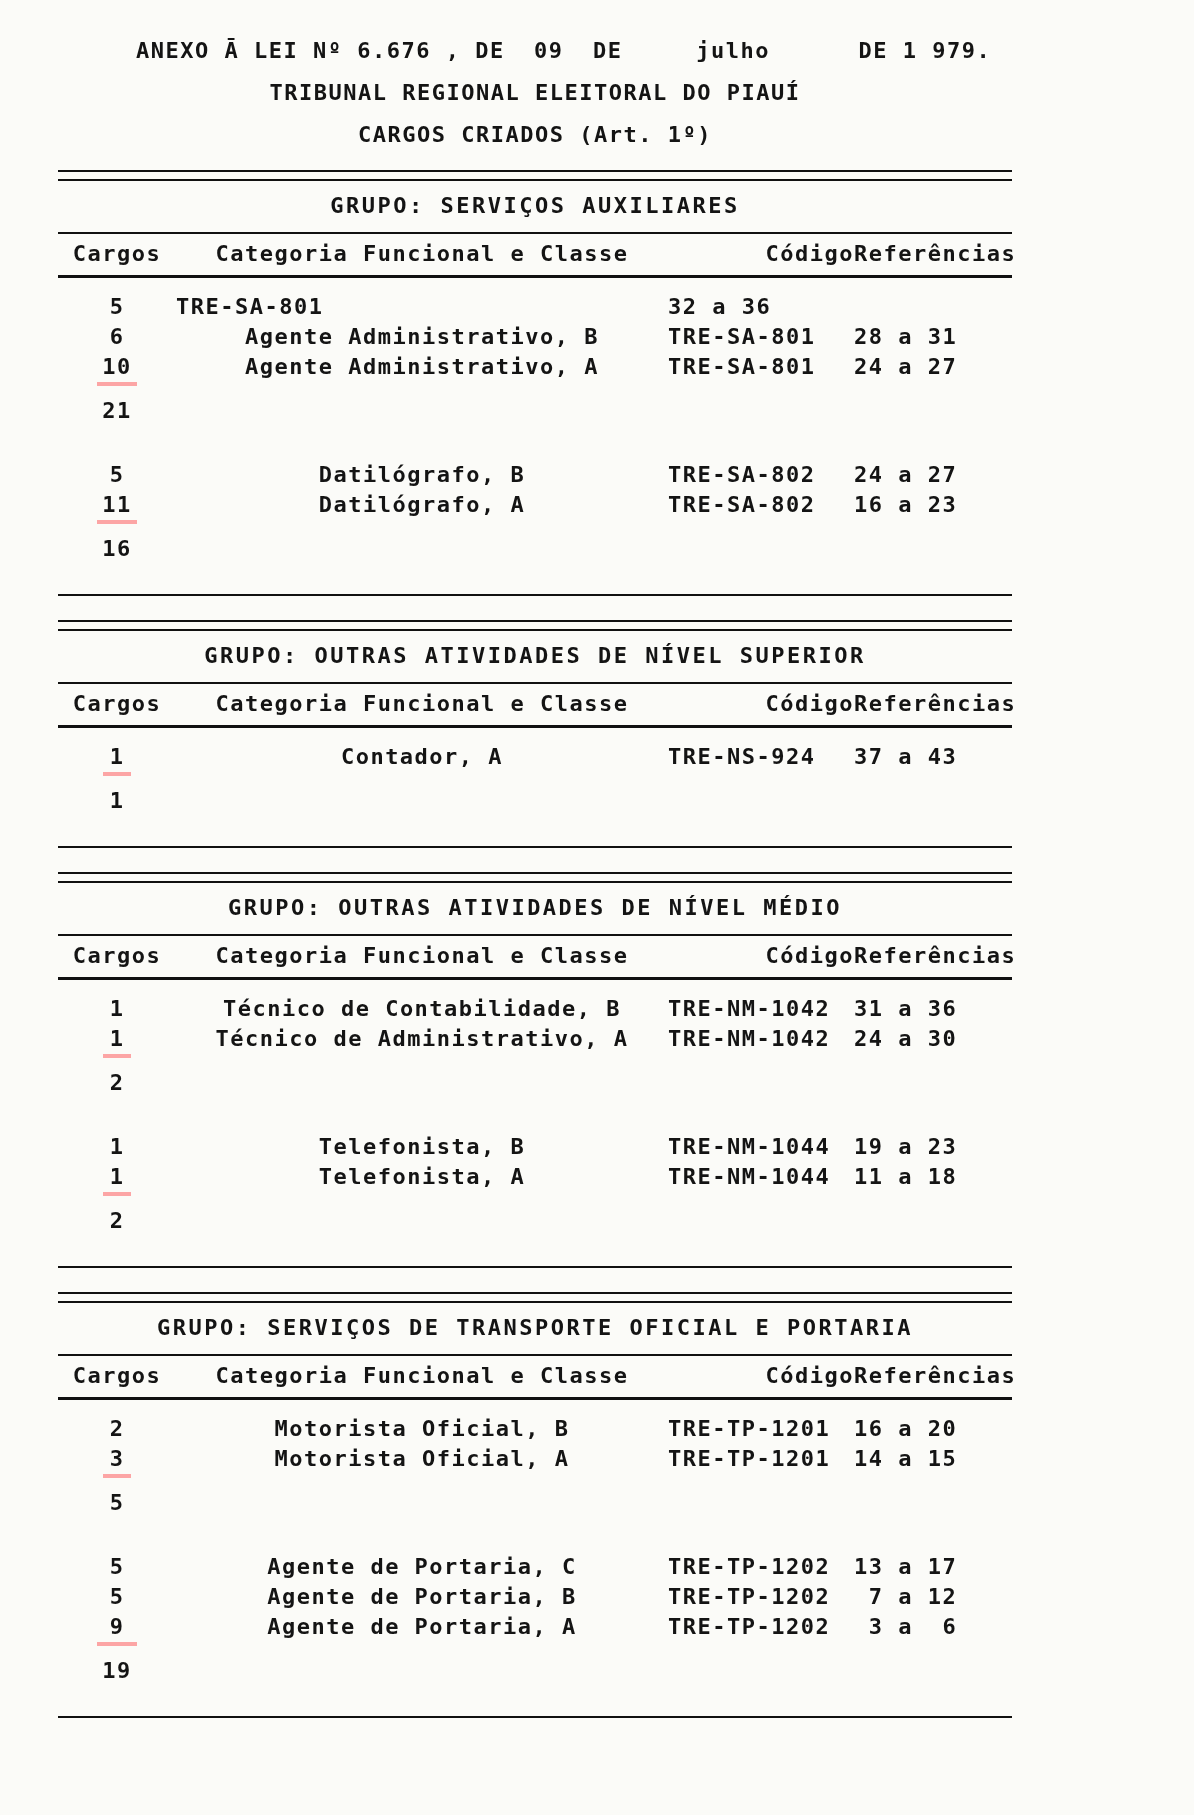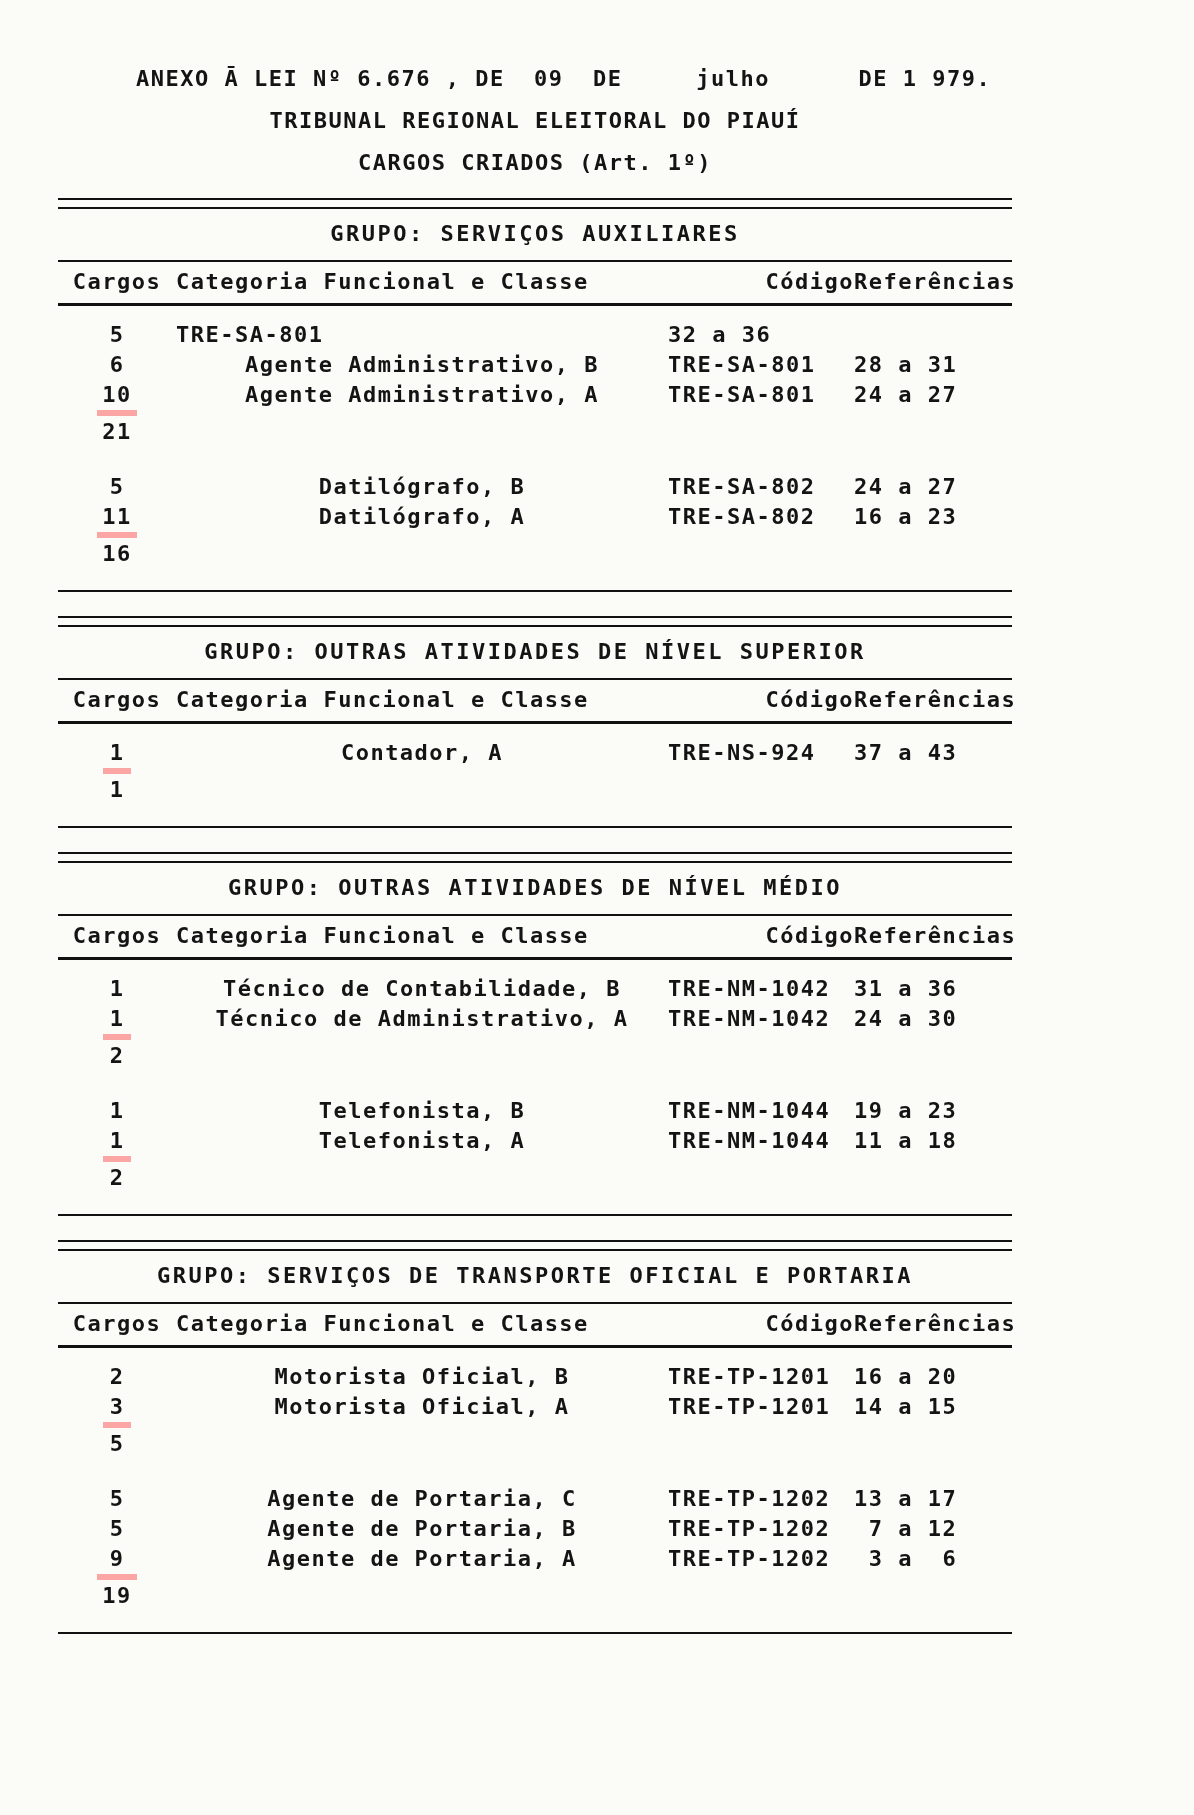--- a/index.html
+++ b/index.html
@@ -4,44 +4,44 @@
 <style>
   html,body{margin:0;padding:0;background:#e8e8e4;}
   .page{
     width:1194px;height:1815px;box-sizing:border-box;
     background:#fbfbf8;color:#141414;
     font-family:"DejaVu Sans Mono","Liberation Mono",monospace;
     font-weight:bold;font-size:22px;letter-spacing:1.5px;
     padding:30px 0 0 58px;position:relative;overflow:hidden;
   }
   .content{width:954px;}
-  .doc-header{text-align:center;margin-bottom:14px;margin-top:28px;}
+  .doc-header{text-align:center;margin-bottom:14px;}
   .title-line{line-height:42px;white-space:pre;}
   .title-line.first{text-align:left;padding-left:78px;}
   .rule{height:0;}
   .rule-double{border-top:2px solid #111;border-bottom:2px solid #111;height:7px;}
   .rule-single{border-top:2px solid #111;}
   .rule-thick{border-top:3px solid #111;}
   .group{margin-bottom:24px;}
   .group-title{text-align:center;letter-spacing:2.5px;line-height:30px;margin:10px 0 11px;}
   .row{display:grid;grid-template-columns:118px 492px 186px auto;align-items:baseline;line-height:30px;}
   .header-row{line-height:36px;margin:2px 0 3px;}
   .cell{white-space:pre;}
   .c-cargos{text-align:center;}
   .c-categoria{text-align:center;}
   .c-codigo{text-align:left;}
   .c-referencias{text-align:left;}
   .h-cargos{text-align:center;}
-  .h-categoria{text-align:left;}
+  .h-categoria{text-align:center;}
   .h-codigo{text-align:right;}
   .h-referencias{text-align:left;}
   .section{margin:8px 0 24px;}
   .section:last-of-type{margin-bottom:12px;}
   .total-row{line-height:32px;}
-  .total-row .total{display:inline-block;border-top:6px solid #fca5a5;padding:0 5px;min-width:18px;}
+  .total-row .total{display:inline-block;border-top:4px solid #fca5a5;padding:9px 5px;min-width:18px;}
   .tbl-body{padding:6px 0 8px;}
 </style>
 </head>
 <body>
 
 <div class="page">
   <div class="content">
 
     <header class="doc-header">
       <div class="title-line first">ANEXO Ā LEI Nº 6.676 , DE  09  DE     julho      DE 1 979.</div>

